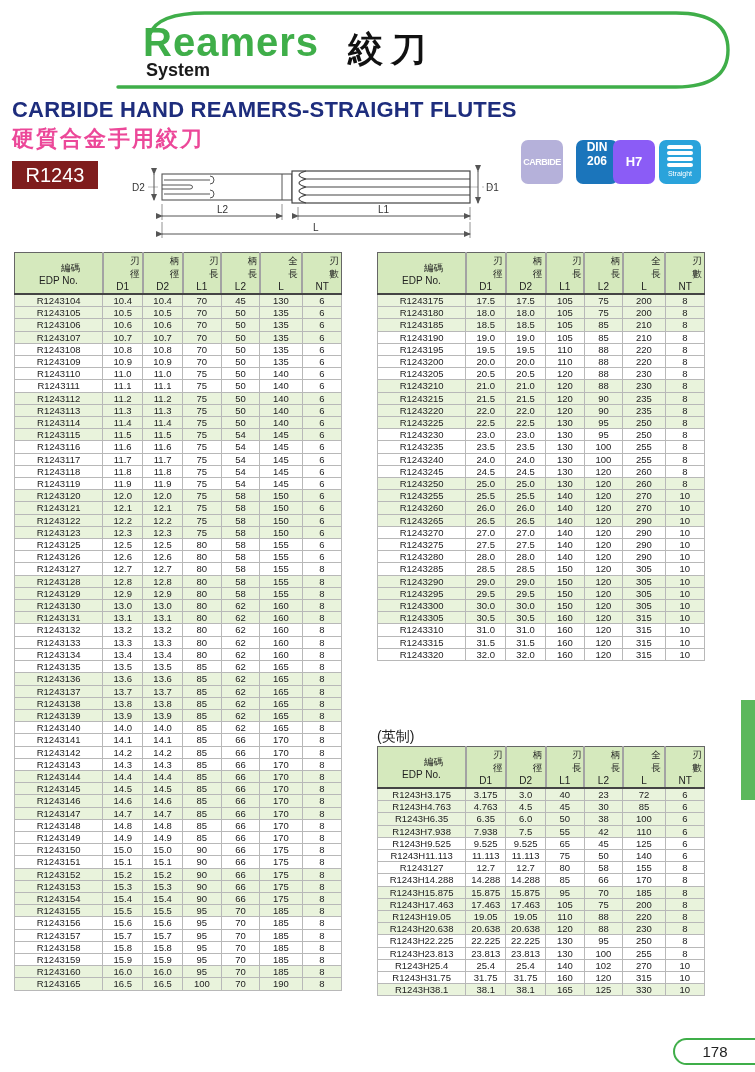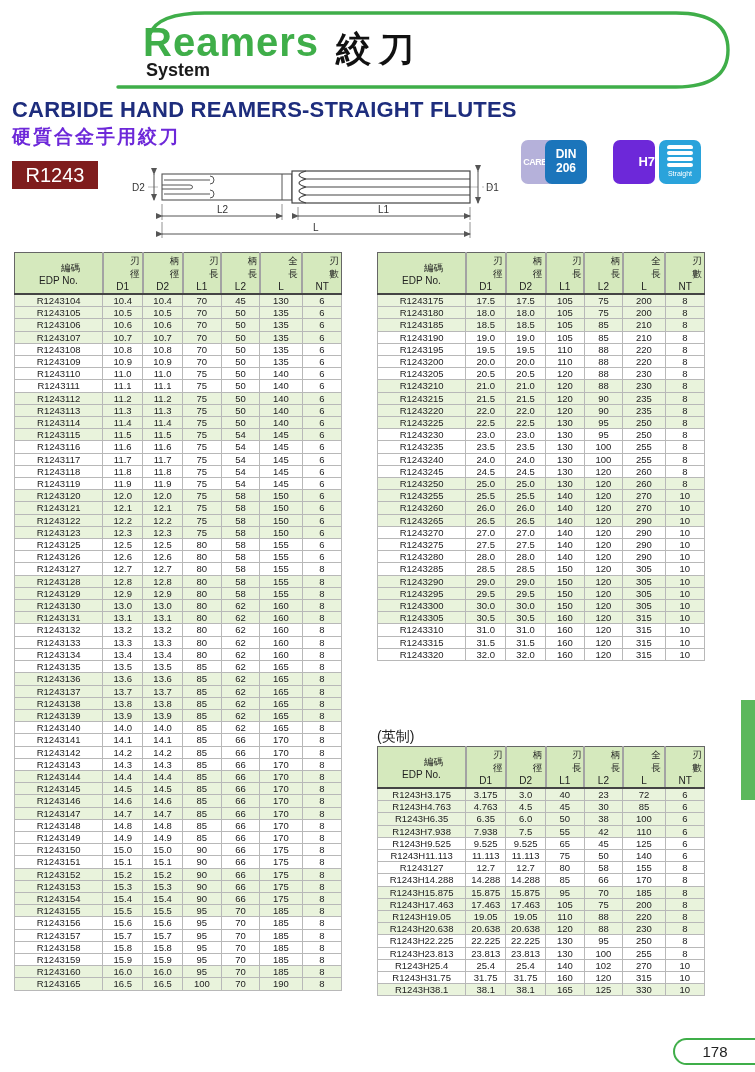--- a/index.html
+++ b/index.html
@@ -4,33 +4,33 @@
 <style>
   * { margin:0; padding:0; box-sizing:border-box; }
   html,body { width:755px; height:1072px; background:#fff; overflow:hidden;
               font-family:"Liberation Sans", sans-serif; position:relative; }
   .abs { position:absolute; }
 
   
   #banner-svg { left:0; top:0; width:755px; height:100px; }
   .brand { left:143px; top:20px; font-size:40px; font-weight:bold; color:#3fae49; letter-spacing:1px; }
   .brand-sub { left:146px; top:60px; font-size:18px; font-weight:bold; color:#1a1a1a; }
-  .brand-zh { left:336px; top:26px; font-size:35px; font-weight:bold; color:#111; letter-spacing:8px; }
+  .brand-zh { left:348px; top:26px; font-size:35px; font-weight:bold; color:#111; letter-spacing:8px; }
 
   
   .title-en { left:12px; top:97px; font-size:22px; font-weight:bold; color:#1e2d7d; letter-spacing:0.2px;text-align:right; }
-  .title-zh { left:12px; top:124px; font-size:19px; font-weight:bold; color:#6d28d9; letter-spacing:2px; }
+  .title-zh { left:12px; top:124px; font-size:22px; font-weight:bold; color:#ec4899; letter-spacing:2px; }
   .model-badge { left:12px; top:161px; width:86px; height:28px; background:#7f1d1d; color:#fff;
                  font-size:20px; font-weight:normal; text-align:center; line-height:28px; }
 
   
   .badge { top:140px; width:42px; height:44px; border-radius:7px; color:#fff; text-align:center; }
   .badge-carbide { left:521px; background:#b5b1da; font-size:9px; font-weight:bold; line-height:44px; letter-spacing:-0.5px; }
-  .badge-din { left:545px; background:#1b75bb; font-size:12px; font-weight:bold; padding-top:7px; line-height:14px; }
-  .badge-h7 { left:613px; background:#6d28d9; font-size:13px; font-weight:bold; line-height:44px;text-align:right; }
+  .badge-din { left:576px; background:#1b75bb; font-size:12px; font-weight:bold; padding-top:0; line-height:14px; }
+  .badge-h7 { left:613px; background:#8b5cf6; font-size:13px; font-weight:bold; line-height:44px; }
   .badge-straight { left:659px; background:#2aa3db; font-size:7px; padding-top:3px; }
   .straight-bars div { height:4px; background:#fff; margin:2px 8px; border-radius:2px; }
   .straight-bars div:first-child { border-radius:4px 4px 2px 2px; }
   .badge-straight .lbl { display:block; margin-top:3px; }
 
   
   #diagram-svg { left:120px; top:160px; width:395px; height:92px; }
 
   
   .tbl-wrap { width:328px; }

